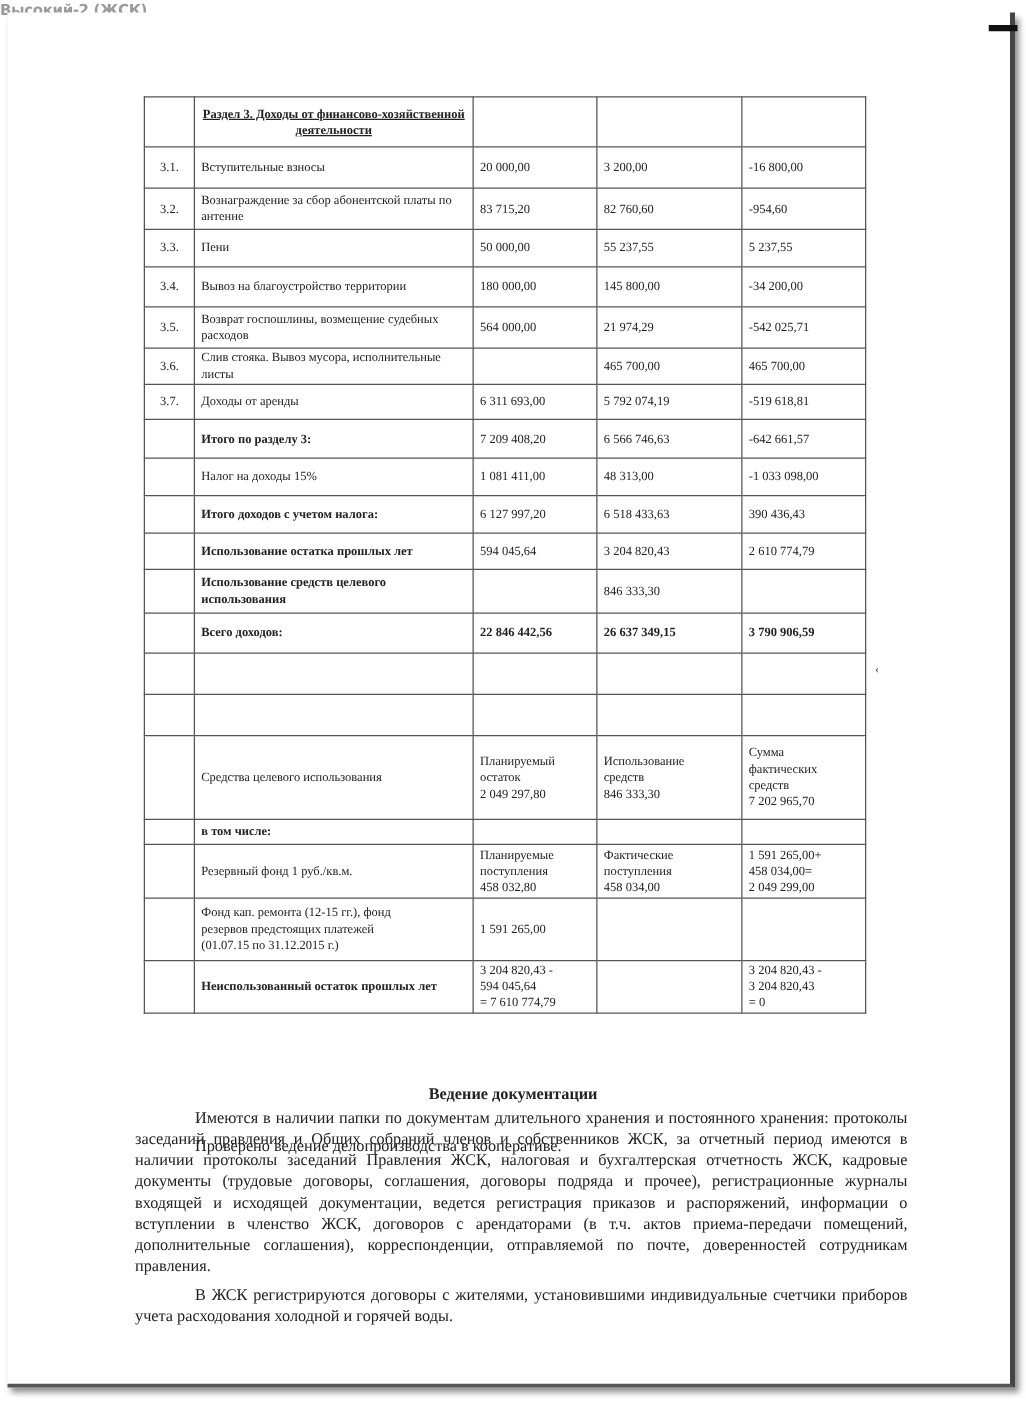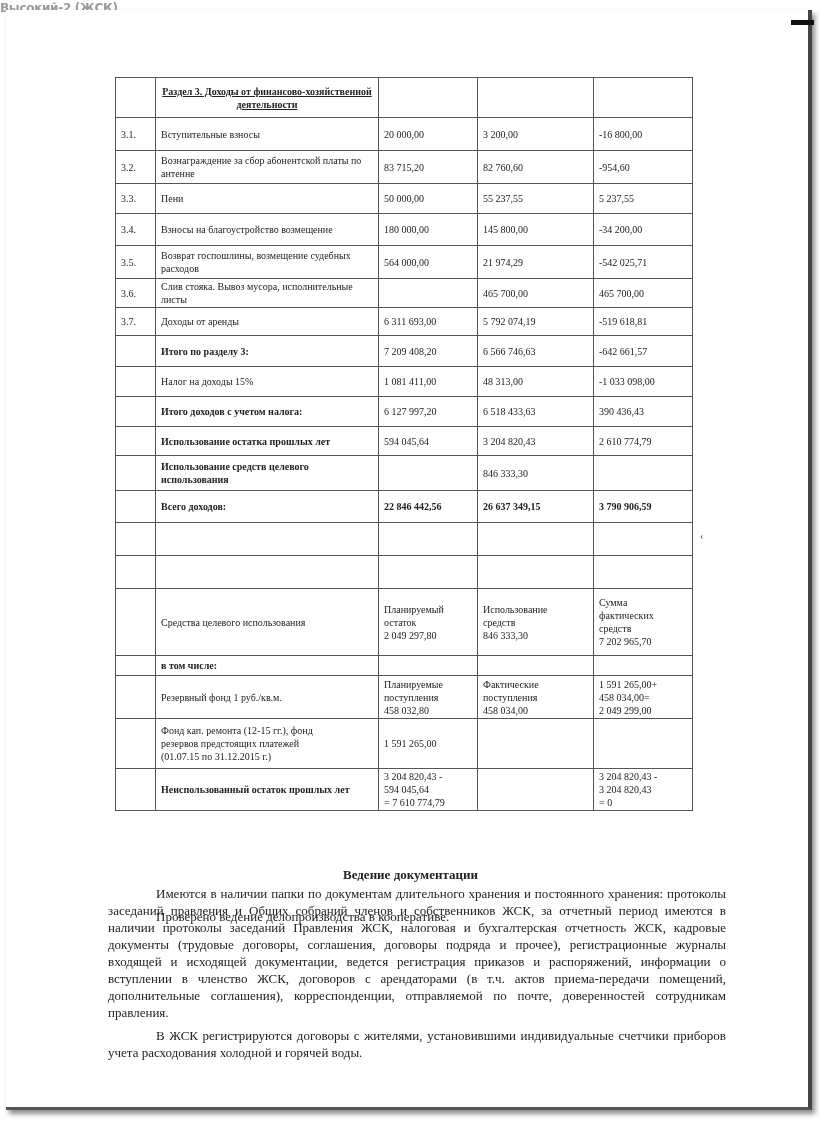--- a/index.html
+++ b/index.html
@@ -28,21 +28,21 @@
     border-collapse: collapse; table-layout: fixed;
     width: 577px;
     font-size: 10px;
   }
   table.report td {
     border: 1px solid #555;
     padding: 1px 5px;
     vertical-align: middle;
     line-height: 13px;
   }
-  td.num { text-align: left; }
+  td.num { text-align: center; }
   td.val { text-align: left; }
   td.bold, .bold { font-weight: bold; }
   .hdr-title { text-align: center; text-decoration: underline; font-weight: bold; }
   .section-heading {
     position: absolute; left: 0; width: 821px; top: 843px; text-align: center;
     font-weight: bold; font-size: 13px; margin-top: 24px;
   }
   .para {
     position: absolute; left: 108px; width: 618px;
     font-size: 13px; line-height: 17px; text-align: justify;
@@ -92,21 +92,21 @@
   </tr>
   <tr style="height:30px">
     <td class="num">3.3.</td>
     <td>Пени</td>
     <td class="val">50 000,00</td>
     <td class="val">55 237,55</td>
     <td class="val">5 237,55</td>
   </tr>
   <tr style="height:32px">
     <td class="num">3.4.</td>
-    <td>Взносы на благоустройство возмещение</td>
+    <td>Вывоз на благоустройство территории</td>
     <td class="val">180 000,00</td>
     <td class="val">145 800,00</td>
     <td class="val">-34 200,00</td>
   </tr>
   <tr style="height:33px">
     <td class="num">3.5.</td>
     <td>Возврат госпошлины, возмещение судебных расходов</td>
     <td class="val">564 000,00</td>
     <td class="val">21 974,29</td>
     <td class="val">-542 025,71</td>

